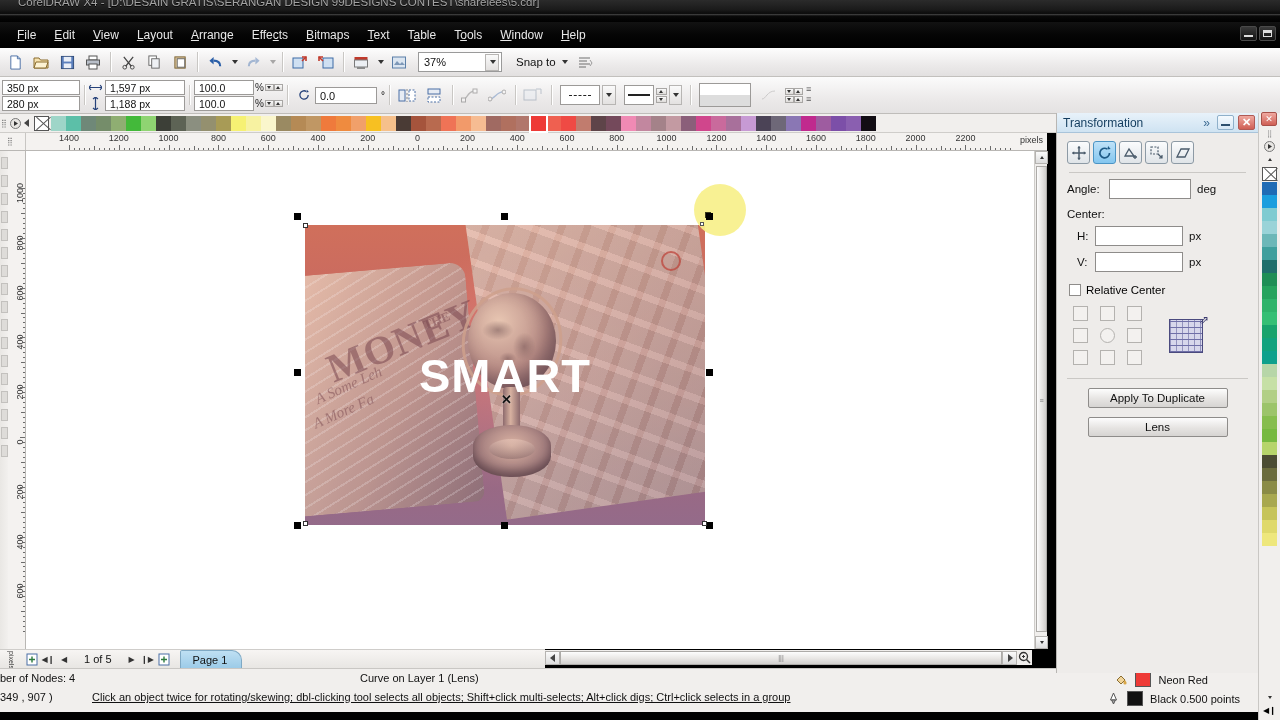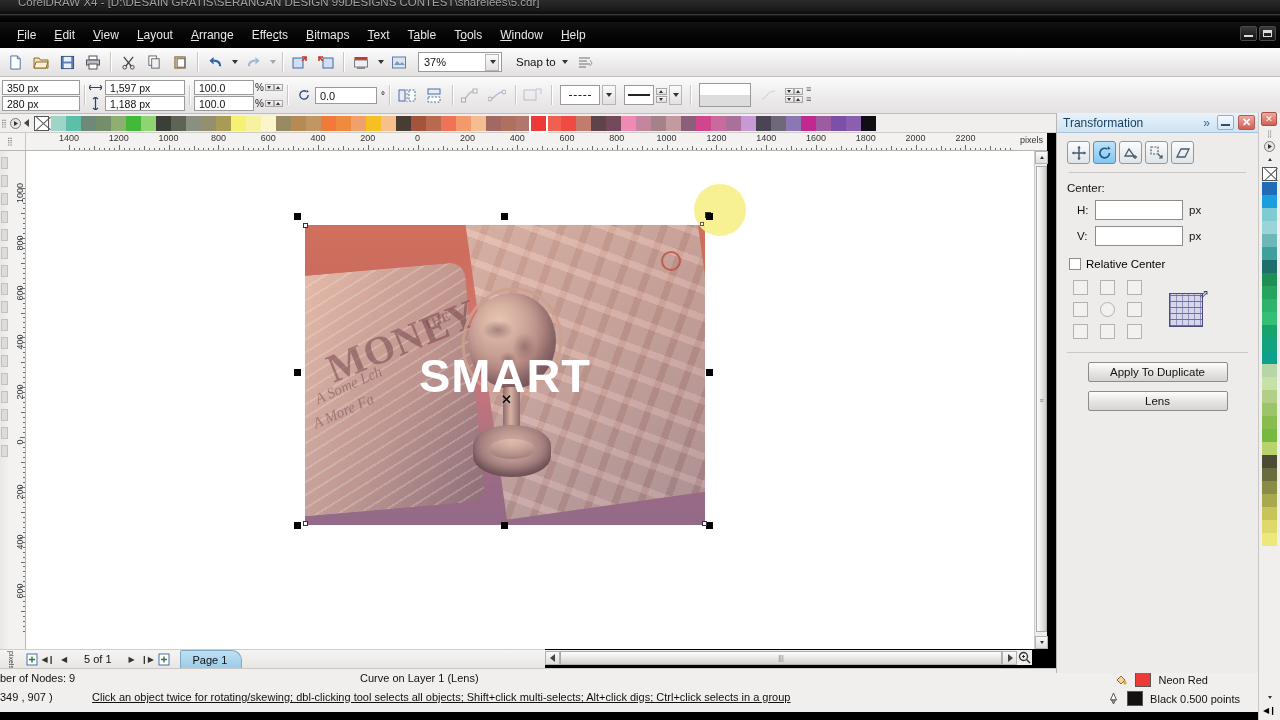--- a/index.html
+++ b/index.html
@@ -1262,21 +1262,21 @@
   <div class="pagenav">
     <div class="pn-unit">pixels</div>
     <div class="pn-btn">
       <svg width="12" height="13" viewBox="0 0 12 13">
           <rect x="1" y="1" width="10" height="11" fill="#fff" stroke="#4a6fa5"></rect>
           <path d="M6 3.5v6M3 6.5h6" stroke="#2c7a3e" stroke-width="1.4"></path>
         </svg>
     </div>
     <div class="pn-btn" style="font-size:8px;">◀❙</div>
     <div class="pn-btn" style="font-size:8px;">◀</div>
-    <div class="pn-count">5 of 1</div>
+    <div class="pn-count">1 of 5</div>
     <div class="pn-btn" style="font-size:8px;">▶</div>
     <div class="pn-btn" style="font-size:8px;">❙▶</div>
     <div class="pn-btn">
       <svg width="12" height="13" viewBox="0 0 12 13">
           <rect x="1" y="1" width="10" height="11" fill="#fff" stroke="#4a6fa5"></rect>
           <path d="M6 3.5v6M3 6.5h6" stroke="#2c7a3e" stroke-width="1.4"></path>
         </svg>
     </div>
     <div class="page-tab">Page 1</div>
   </div>
@@ -1299,21 +1299,21 @@
       <svg width="13" height="13" viewBox="0 0 13 13">
           <circle cx="5.5" cy="5.5" r="4" fill="none" stroke="#333" stroke-width="1.3"></circle>
           <path d="M8.5 8.5L12 12" stroke="#333" stroke-width="1.5"></path>
           <path d="M4 5.5h3M5.5 4v3" stroke="#333"></path>
         </svg>
     </div>
   </div>
 
   <div class="statusbar">
     <div class="sb-row1">
-      <span class="sb-nodes">ber of Nodes: 9</span>
+      <span class="sb-nodes">ber of Nodes: 4</span>
       <span class="sb-layer">Curve on Layer 1  (Lens)</span>
       <span class="sb-fill">
         <span class="sb-ico">
           <svg width="13" height="13" viewBox="0 0 13 13">
               <path d="M2 7l4-4 4 4-4 4z" fill="#f0d49a" stroke="#8a6d2f"></path>
               <path d="M10 7c1 1.6 1.6 2.2 1.6 3a1.6 1.6 0 1 1-3.2 0c0-.8.6-1.4 1.6-3z" fill="#d9a646"></path>
             </svg>
         </span>
         <span class="sb-swatch" id="fill-swatch" style="background: rgb(238, 58, 54);"></span>
         <span>Neon Red</span>
@@ -1374,20 +1374,25 @@
       <div class="dk-tab">
         <svg width="16" height="16" viewBox="0 0 16 16">
             <path d="M2 12l4-8h8l-4 8z" fill="none" stroke="#4a5b6b" stroke-width="1.3"></path>
           </svg>
       </div>
     </div>
 
     <div class="dk-hr"></div>
 
 
+    <div class="dk-field-row">
+      <span class="dk-flabel" style="min-width:36px;">Angle:</span>
+      <span class="dk-input"></span>
+      <span class="dk-unit">deg</span>
+    </div>
 
     <div class="dk-label" style="padding-top:9px;">Center:</div>
 
     <div class="dk-field-row indent">
       <span class="dk-flabel">H:</span>
       <span class="dk-input wide"></span>
       <span class="dk-unit">px</span>
     </div>
     <div class="dk-field-row indent">
       <span class="dk-flabel">V:</span>

